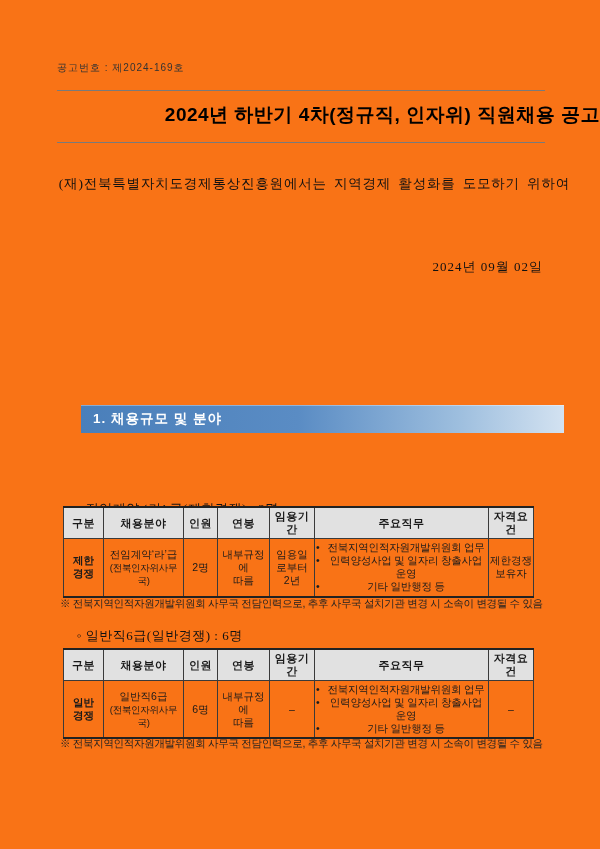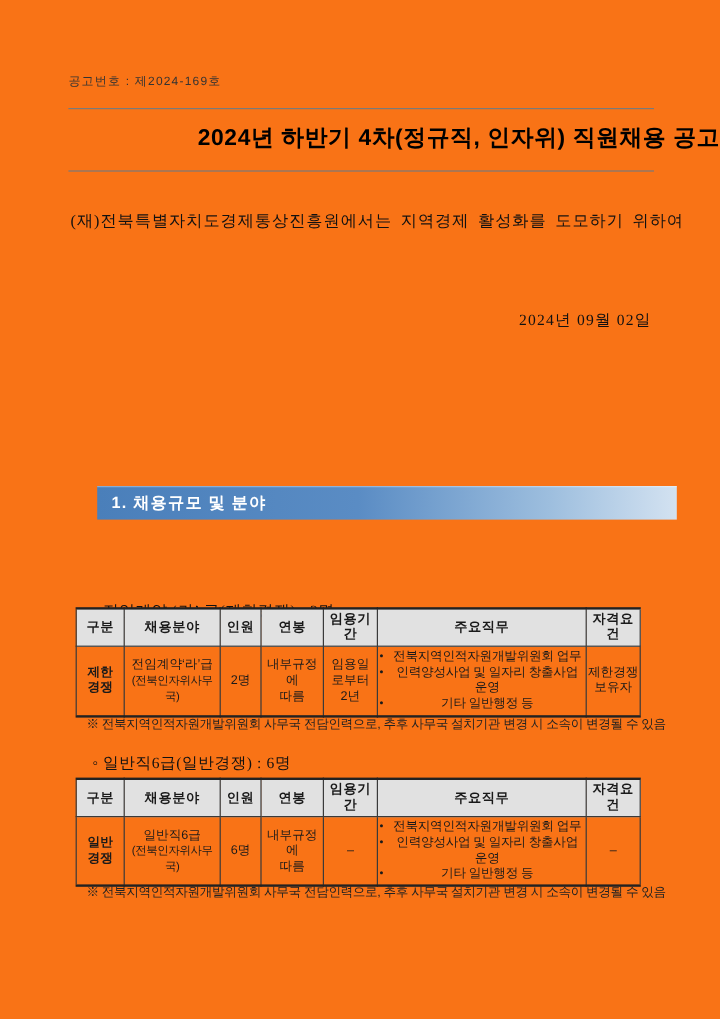--- a/index.html
+++ b/index.html
@@ -71,28 +71,28 @@
   table.recruit { border-top:2px solid #222; border-bottom:2px solid #222; }
   table.recruit thead th {
     background:#e1e1e1; font-weight:bold; font-size:11px; height:26px;
     letter-spacing:0.5px;
   }
   .tbl1 tbody tr { height:58px; }
   .tbl2 tbody tr { height:54px; }
   td.bold { font-weight:bold; }
   .pre { white-space:pre-line; }
   .field-sub { font-size:9.5px; letter-spacing:-0.3px; }
-  td.duties { text-align:left; padding-left:5px;font-family:Liberation Serif, serif; }
+  td.duties { text-align:left; padding-left:5px; }
   td.duties ul { list-style:none; }
   td.duties li { padding-left:9px; position:relative; letter-spacing:-0.2px; }
   td.duties li::before { content:"•"; position:absolute; left:0; }
 
   .note {
     position:absolute; left:60px; width:490px;
-    font-size:10.5px; letter-spacing:-0.3px; color:#222;margin-left:12px;
+    font-size:10.5px; letter-spacing:-0.3px; color:#222;
   }
   .note1 { top:597px; }
   .note2 { top:737px; }
 </style>
 </head>
 <body>
 
 <div class="page">
 
   <div class="notice-no">공고번호 : 제2024-169호</div>

